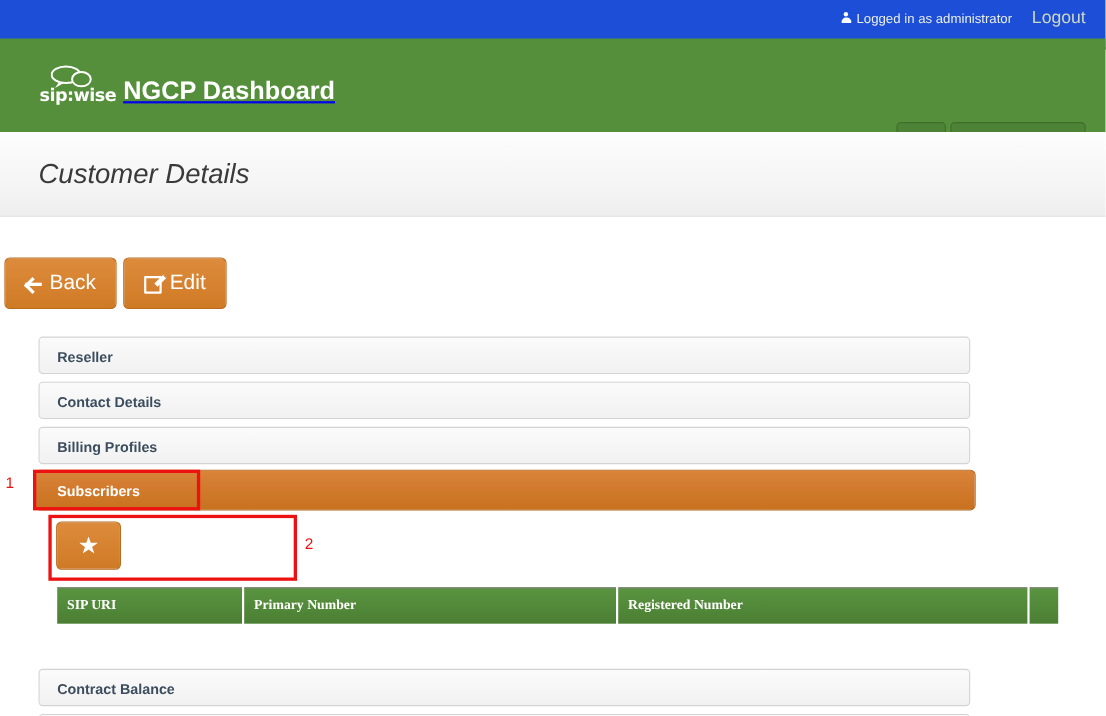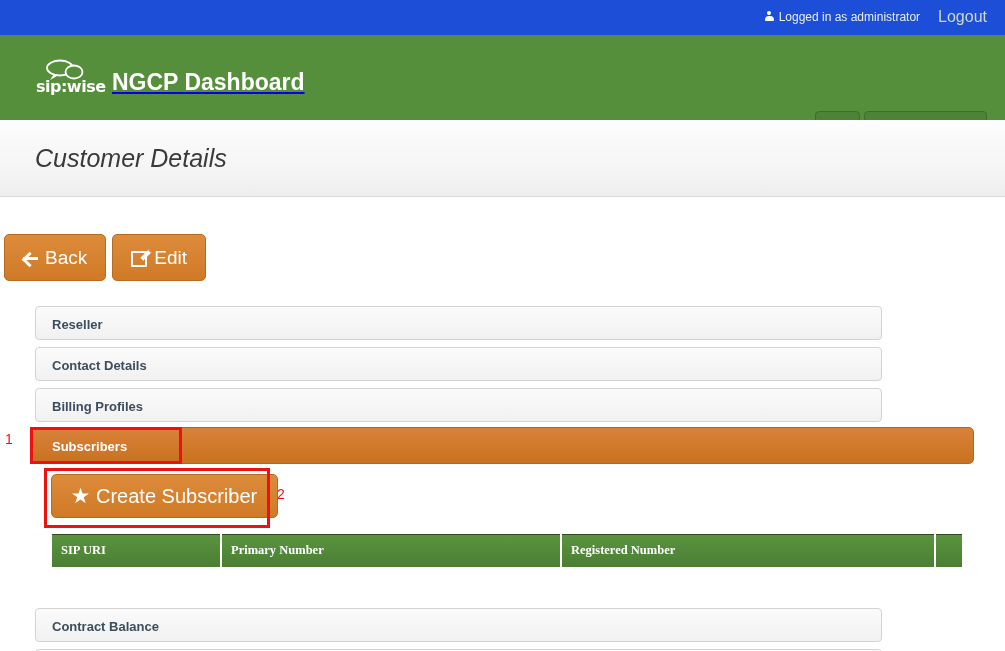--- a/index.html
+++ b/index.html
@@ -285,21 +285,21 @@
     height: 34px;
     display: flex;
     align-items: center;
     font-size: 13px;
     font-weight: bold;
     color: #3c4d5e;
     white-space: nowrap;
   }
   .panel.active {
     left: 31px;
-    width: 943px;
+    width: 856px;
     height: 37px;
     background: linear-gradient(to bottom, #d9833a 0%, #c8711f 100%);
     border: 1px solid #b6671b;
     border-radius: 5px;
   }
   .panel.active .panel-title {
     height: 37px;
     left: 20px;
     color: #ffffff;
   }
@@ -427,21 +427,20 @@
   <div class="panel" style="top:190px">
     <span class="panel-title">Billing Profiles</span>
   </div>
 
   <div class="panel active" style="top:229px">
     <span class="panel-title">Subscribers</span>
   </div>
 
   <div class="btn-orange" style="position:absolute;left:51px;top:276px;height:44px;font-size:20px;padding:0 20px;">
     <span class="star-icon"></span>
-    <span>Create Subscriber</span>
   </div>
 
   <table class="sub-table">
     <colgroup>
       <col style="width:168px">
       <col style="width:338px">
       <col style="width:372px">
       <col style="width:26px">
     </colgroup>
     <thead>

